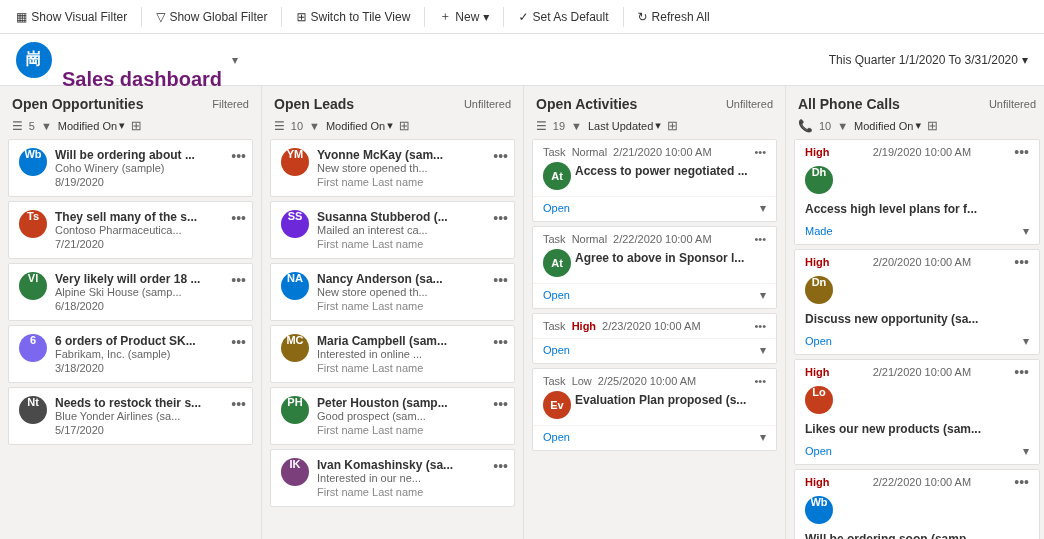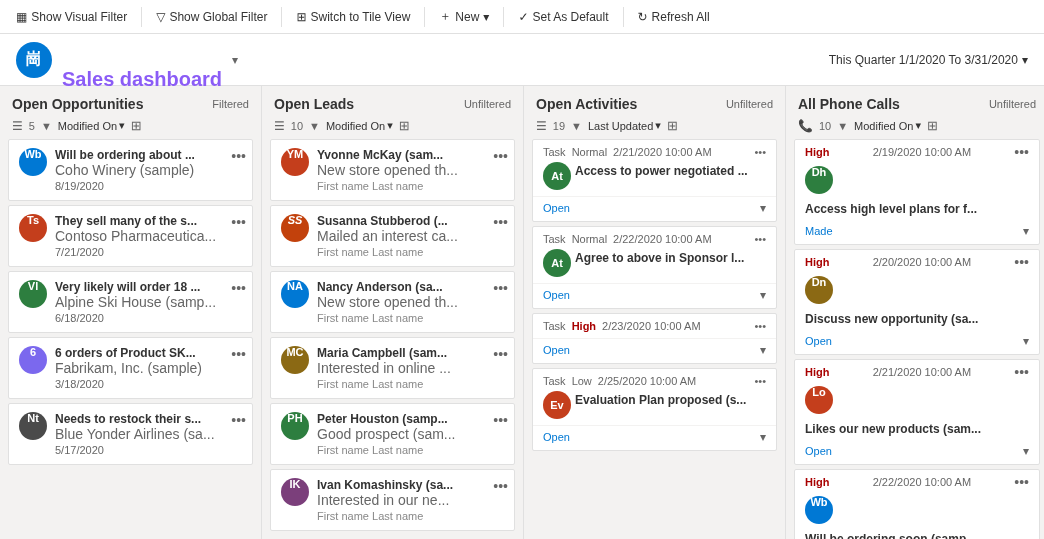--- a/index.html
+++ b/index.html
@@ -24,21 +24,21 @@
       display: flex; align-items: center; justify-content: space-between;
       background: #fff; padding: 10px 16px; border-bottom: 1px solid #e0e0e0;
       height: 52px;
     }
     .header-left { display: flex; align-items: center; gap: 10px; }
     .header-logo {
       width: 36px; height: 36px; border-radius: 50%;
       background: #0078d4; display: flex; align-items: center; justify-content: center;
       color: #fff; font-size: 16px; font-weight: bold;
     }
-    .header-title { font-size: 20px; font-weight: 600; color: #8b5cf6; margin-top: 40px; }
+    .header-title { font-size: 20px; font-weight: 600; color: #701a75; margin-top: 40px; }
     .header-chevron { color: #666; font-size: 12px; cursor: pointer; }
     .header-right { font-size: 12px; color: #333; display: flex; align-items: center; gap: 4px; }
 
     
     .columns-container {
       display: flex; gap: 0; height: calc(539px - 34px - 52px);
       overflow-x: auto; background: #f3f2f1;
     }
 
     
@@ -72,21 +72,21 @@
       cursor: pointer;
     }
     .card-row { display: flex; align-items: flex-start; gap: 8px; }
     .avatar {
       width: 28px; height: 28px; border-radius: 50%;
       display: flex; align-items: flex-start; justify-content: center;
       font-size: 11px; font-weight: 600; color: #fff; flex-shrink: 0;
     }
     .card-content { flex: 1; min-width: 0; }
     .card-name { font-size: 12px; font-weight: 600; color: #333; white-space: nowrap; overflow: hidden; text-overflow: ellipsis; }
-    .card-sub { font-size: 14px; color: #666; white-space: nowrap; overflow: hidden; text-overflow: ellipsis; }
+    .card-sub { font-size: 11px; color: #666; white-space: nowrap; overflow: hidden; text-overflow: ellipsis; }
     .card-date { font-size: 11px; color: #666; margin-top: 2px; }
     .card-meta { font-size: 11px; color: #888; margin-top: 2px; }
     .card-more { position: absolute; top: 8px; right: 6px; color: #666; font-size: 14px; cursor: pointer; }
 
     
     .activity-card {
       background: #fff; border-radius: 2px; margin-bottom: 4px;
       border: 1px solid #e0e0e0; cursor: pointer;
     }
     .activity-card-top { padding: 6px 10px; border-bottom: 1px solid #f3f2f1; }
@@ -282,21 +282,21 @@
           <div class="card-content">
             <div class="card-name">Yvonne McKay (sam...</div>
             <div class="card-sub">New store opened th...</div>
             <div class="card-meta">First name Last name</div>
           </div>
         </div>
         <span class="card-more">•••</span>
       </div>
       <div class="card">
         <div class="card-row">
-          <div class="avatar" style="background:#c2410c;font-style:italic;">
+          <div class="avatar" style="background:#6d28d9;">
             <span>SS</span>
           </div>
           <div class="card-content">
             <div class="card-name">Susanna Stubberod (...</div>
             <div class="card-sub">Mailed an interest ca...</div>
             <div class="card-meta">First name Last name</div>
           </div>
         </div>
         <span class="card-more">•••</span>
       </div>

